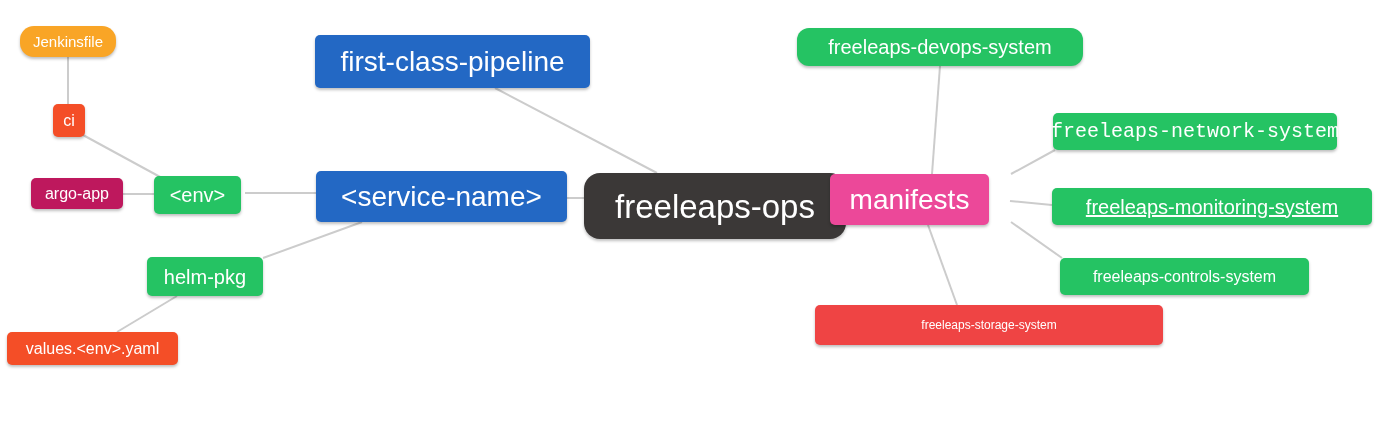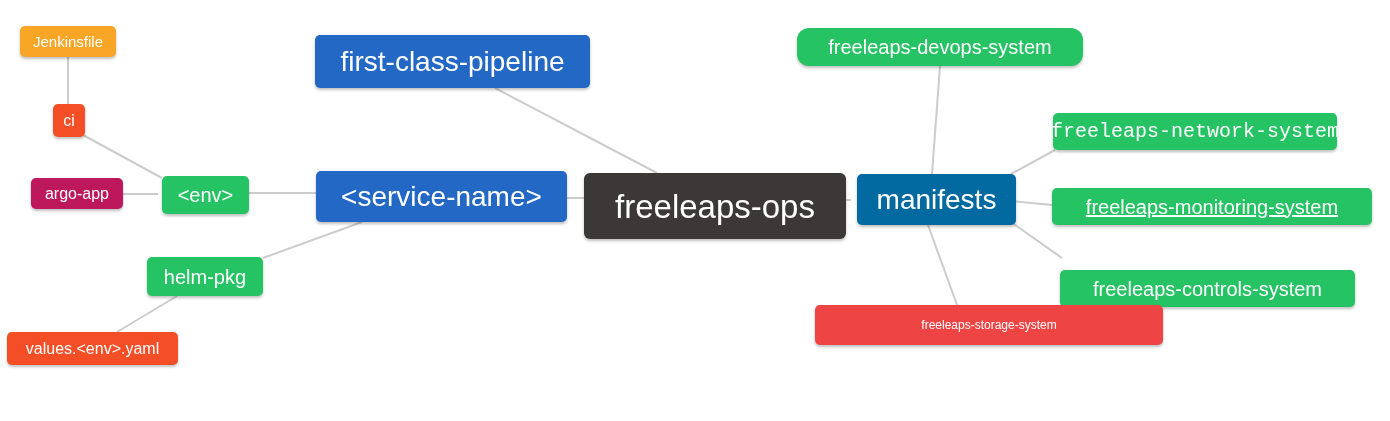--- a/index.html
+++ b/index.html
@@ -33,21 +33,21 @@
     justify-content: center;
     box-sizing: border-box;
     color: #ffffff;
     border-radius: 5px;
     box-shadow: 0 2px 3px rgba(0,0,0,0.25);
     white-space: nowrap;
     cursor: pointer;
     line-height: 1;
     padding: 0 6px;
   }
-  .node.root { border-radius: 6px; }
+  .node.root { border-radius: 16px; }
 </style>
 </head>
 <body>
 
 <div id="canvas">
 
   <svg id="edges" viewBox="0 0 1390 421" xmlns="http://www.w3.org/2000/svg">
     <line x1="68" y1="57" x2="68" y2="104" style="stroke: rgb(204, 204, 204);"></line>
     <line x1="83" y1="135" x2="162" y2="178" style="stroke: rgb(204, 204, 204);"></line>
     <line x1="123" y1="194" x2="158" y2="194" style="stroke: rgb(204, 204, 204);"></line>
@@ -63,37 +63,37 @@
     <line x1="1011" y1="222" x2="1062" y2="258" style="stroke: rgb(204, 204, 204);"></line>
     <line x1="928" y1="225" x2="957" y2="305" style="stroke: rgb(204, 204, 204);"></line>
   </svg>
 
   <div class="node root" style="left: 584px; top: 173px; width: 262px; height: 66px; font-size: 33px; background: rgb(59, 56, 55);">freeleaps-ops</div>
 
   <div class="node" style="left: 315px; top: 35px; width: 275px; height: 53px; font-size: 28px; background: rgb(35, 104, 196);">first-class-pipeline</div>
 
   <div class="node" style="left: 316px; top: 171px; width: 251px; height: 51px; font-size: 28px; background: rgb(35, 104, 196);">&lt;service-name&gt;</div>
 
-  <div class="node" style="left: 857px; top: 174px; width: 159px; height: 51px; font-size: 28px; background: #0369a1;">manifests</div>
+  <div class="node" style="left: 830px; top: 174px; width: 159px; height: 51px; font-size: 28px; background: #ec4899;">manifests</div>
 
-  <div class="node" style="left: 162px; top: 176px; width: 87px; height: 38px; font-size: 20px; background: rgb(37, 195, 99);">&lt;env&gt;</div>
+  <div class="node" style="left: 154px; top: 176px; width: 87px; height: 38px; font-size: 20px; background: rgb(37, 195, 99);">&lt;env&gt;</div>
 
   <div class="node" style="left: 147px; top: 257px; width: 116px; height: 39px; font-size: 20px; background: rgb(37, 195, 99);">helm-pkg</div>
 
   <div class="node" style="left: 53px; top: 104px; width: 32px; height: 33px; font-size: 16px; background: rgb(244, 78, 39);">ci</div>
 
   <div class="node" style="left: 31px; top: 178px; width: 92px; height: 31px; font-size: 16px; background: #be185d;">argo-app</div>
 
   <div class="node" style="left: 7px; top: 332px; width: 171px; height: 33px; font-size: 16px; background: rgb(244, 78, 39);">values.&lt;env&gt;.yaml</div>
 
-  <div class="node" style="left: 20px; top: 26px; width: 96px; height: 31px; font-size: 15px; background: rgb(249, 165, 38);">Jenkinsfile</div>
+  <div class="node" style="left: 20px; top: 26px; width: 96px; height: 31px; font-size: 15px; background: rgb(249, 165, 38); border-radius: 14px;">Jenkinsfile</div>
 
   <div class="node" style="left: 797px; top: 28px; width: 286px; height: 38px; font-size: 20px; background: rgb(37, 195, 99); border-radius: 12px;">freeleaps-devops-system</div>
 
   <div class="node" style="left: 1053px; top: 113px; width: 284px; height: 37px; font-size: 20px; background: rgb(37, 195, 99); font-family: Liberation Mono, monospace;">freeleaps-network-system</div>
 
   <div class="node" style="left: 1052px; top: 188px; width: 320px; height: 37px; font-size: 20px; background: rgb(37, 195, 99); text-decoration: underline;">freeleaps-monitoring-system</div>
 
-  <div class="node" style="left: 1060px; top: 270px; width: 295px; height: 37px; font-size: 20px; background: rgb(37, 195, 99);">freeleaps-controls-system</div>
+  <div class="node" style="left: 1060px; top: 258px; width: 249px; height: 37px; font-size: 16px; background: rgb(37, 195, 99);">freeleaps-controls-system</div>
 
   <div class="node" style="left: 815px; top: 305px; width: 348px; height: 40px; font-size: 12px; background: #ef4444;">freeleaps-storage-system</div>
 
 </div>
 
 </body></html>

